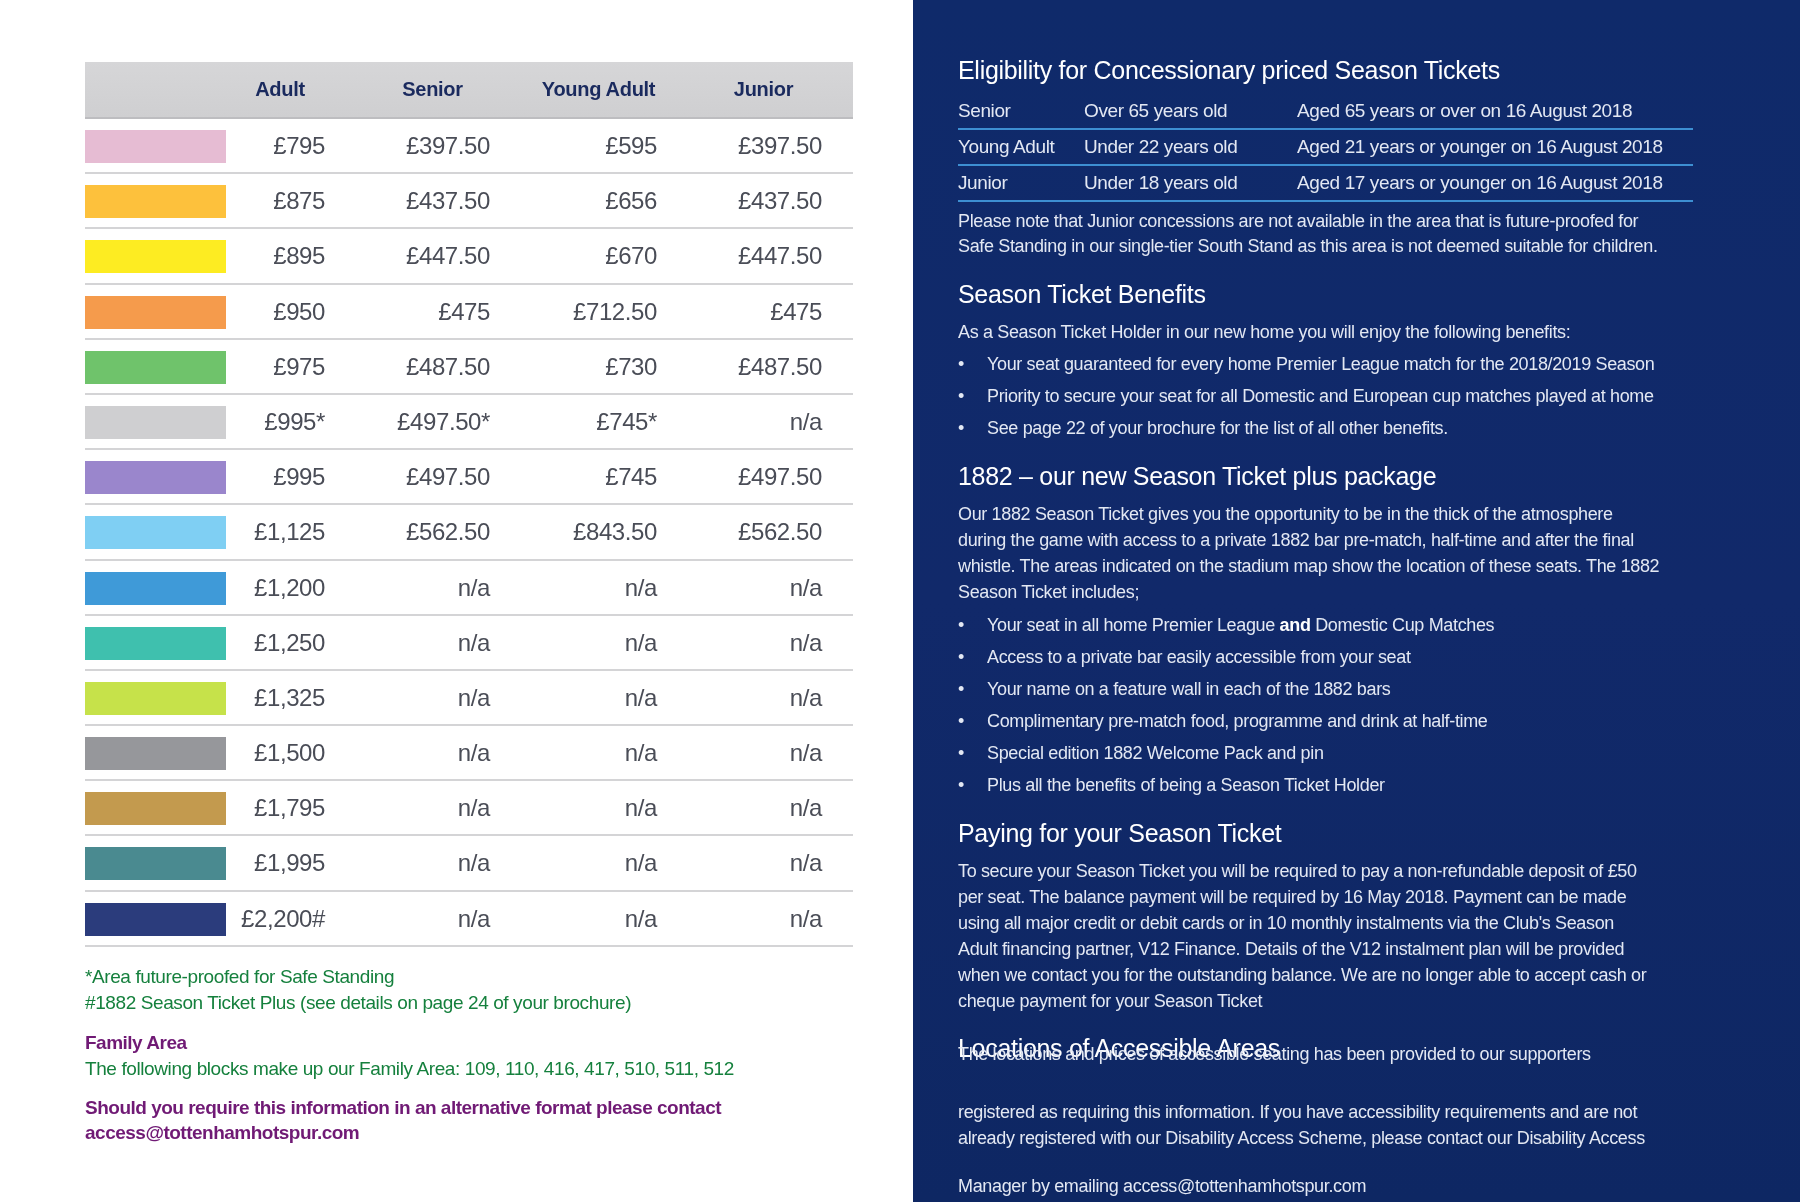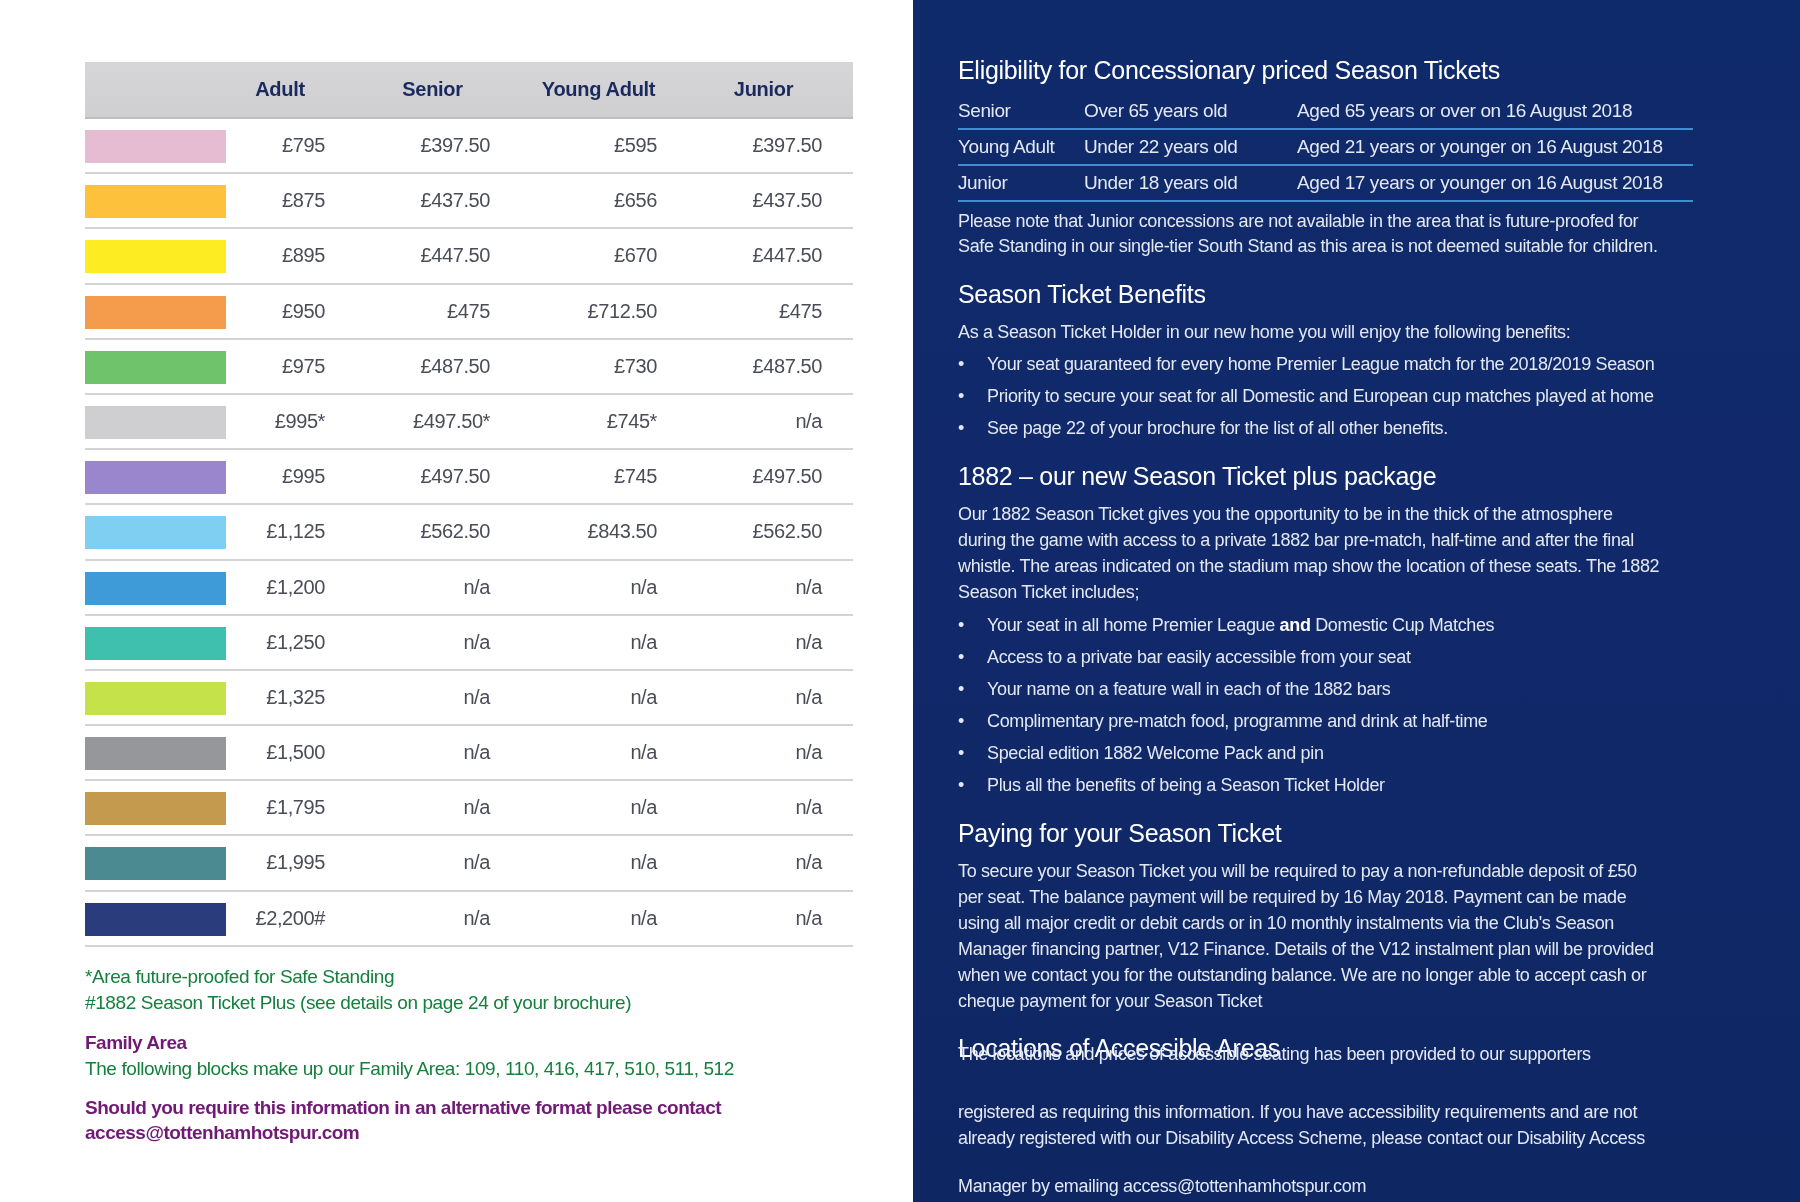--- a/index.html
+++ b/index.html
@@ -23,21 +23,21 @@
   }
   .phead .h {
     position: absolute; top: 0; height: 55px; line-height: 55px;
     font-weight: bold; font-size: 20px; color: #1a2a5e; text-align: center;
     letter-spacing: -0.3px;
   }
   .prow { position: relative; height: 55.2px; border-bottom: 2px solid #d4d4d6; box-sizing: border-box; }
   .swatch { position: absolute; left: 0; top: 11px; width: 141px; height: 33px; }
   .cell {
     position: absolute; top: 0; height: 53px; line-height: 53px;
-    font-size: 20px; color: #4a4d57; text-align: right; letter-spacing: -0.4px;
+    font-size: 24px; color: #4a4d57; text-align: right; letter-spacing: -0.4px;
   }
   .c-adult { left: 150px; width: 90px; }
   .c-senior { left: 290px; width: 115px; }
   .c-young { left: 455px; width: 117px; }
   .c-junior { left: 620px; width: 117px; }
   .h.c-adult { left: 150px; width: 90px; }
 
   .fn { position: absolute; left: 85px; font-size: 19px; color: #15803d; letter-spacing: -0.4px; white-space: nowrap; }
   .fn.bold { font-weight: bold; color: #701a75; letter-spacing: -0.5px; }
 
@@ -255,21 +255,21 @@
         <span class="dot">•</span>
         <span class="txt">Plus all the benefits of being a Season Ticket Holder</span>
       </div>
     </div>
 
   <div class="r-abs rh" style="top:819px;">Paying for your Season Ticket</div>
   <div id="pay-lines">
       <div class="r-abs rp" style="top: 861px;">To secure your Season Ticket you will be required to pay a non-refundable deposit of £50</div>
       <div class="r-abs rp" style="top: 887px;">per seat. The balance payment will be required by 16 May 2018. Payment can be made</div>
       <div class="r-abs rp" style="top: 913px;">using all major credit or debit cards or in 10 monthly instalments via the Club's Season</div>
-      <div class="r-abs rp" style="top: 939px;">Manager financing partner, V12 Finance. Details of the V12 instalment plan will be provided</div>
+      <div class="r-abs rp" style="top: 939px;">Adult financing partner, V12 Finance. Details of the V12 instalment plan will be provided</div>
       <div class="r-abs rp" style="top: 965px;">when we contact you for the outstanding balance. We are no longer able to accept cash or</div>
       <div class="r-abs rp" style="top: 991px;">cheque payment for your Season Ticket</div>
     </div>
 
   <div class="r-abs rh" style="top:1034px;">Locations of Accessible Areas</div>
   <div id="acc-lines">
       <div class="r-abs rp" style="top: 1044px;">The locations and prices of accessible seating has been provided to our supporters</div>
       <div class="r-abs rp" style="top: 1102px;">registered as requiring this information. If you have accessibility requirements and are not</div>
       <div class="r-abs rp" style="top: 1128px;">already registered with our Disability Access Scheme, please contact our Disability Access</div>
       <div class="r-abs rp" style="top: 1176px; text-align: right;">Manager by emailing access@tottenhamhotspur.com</div>

